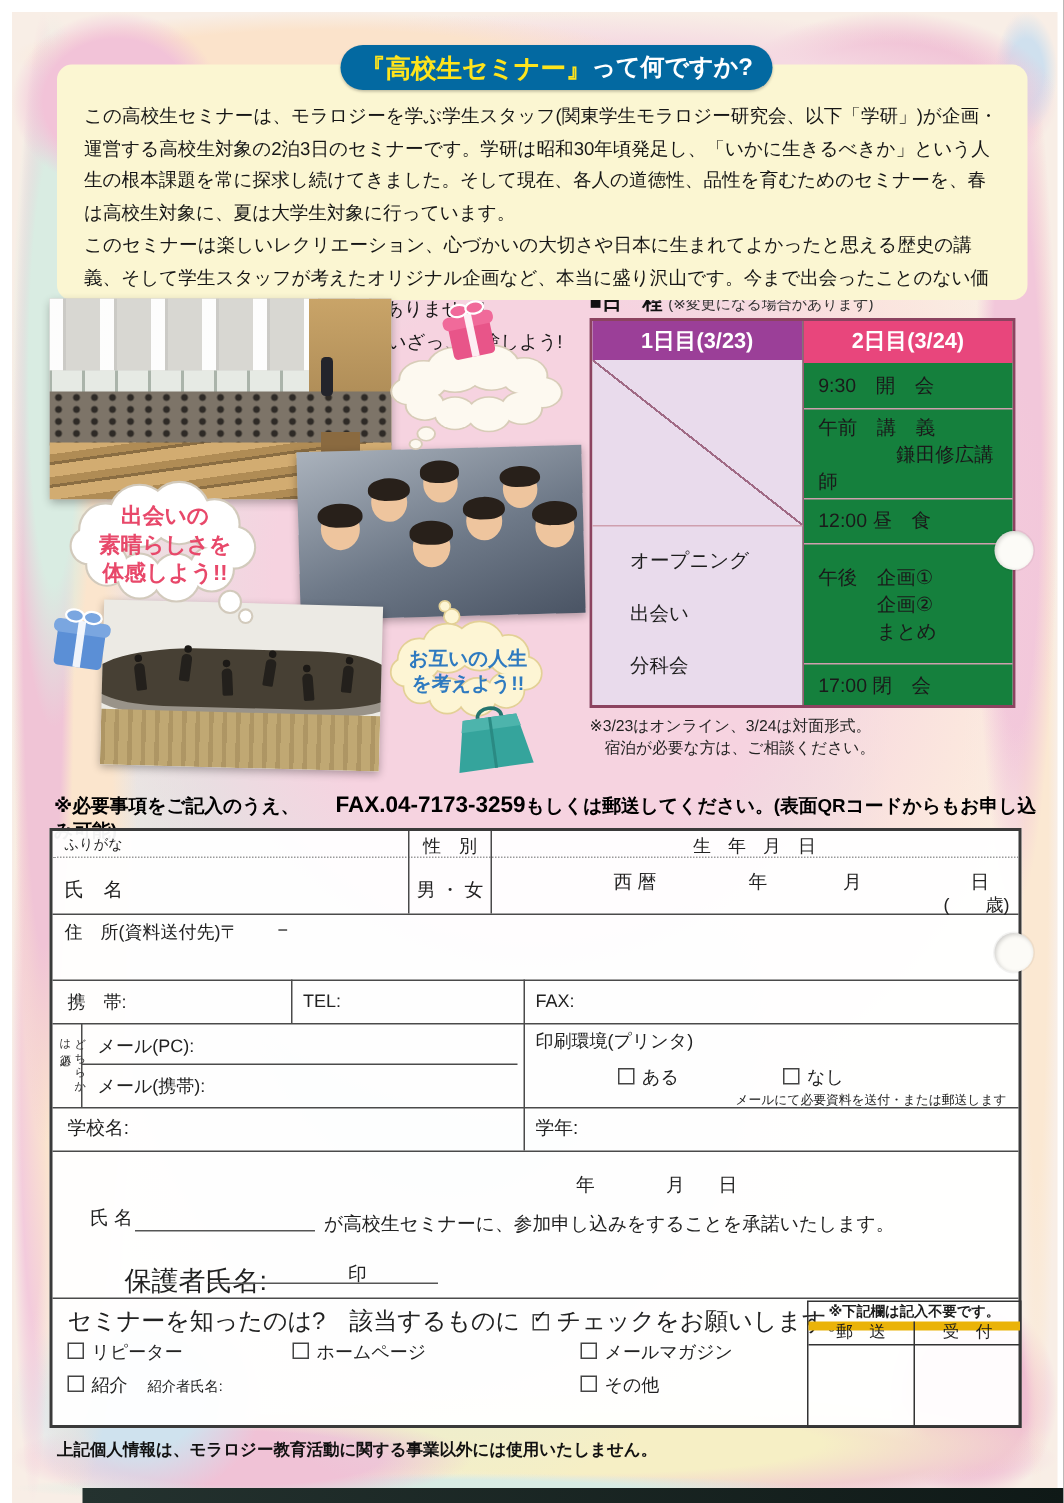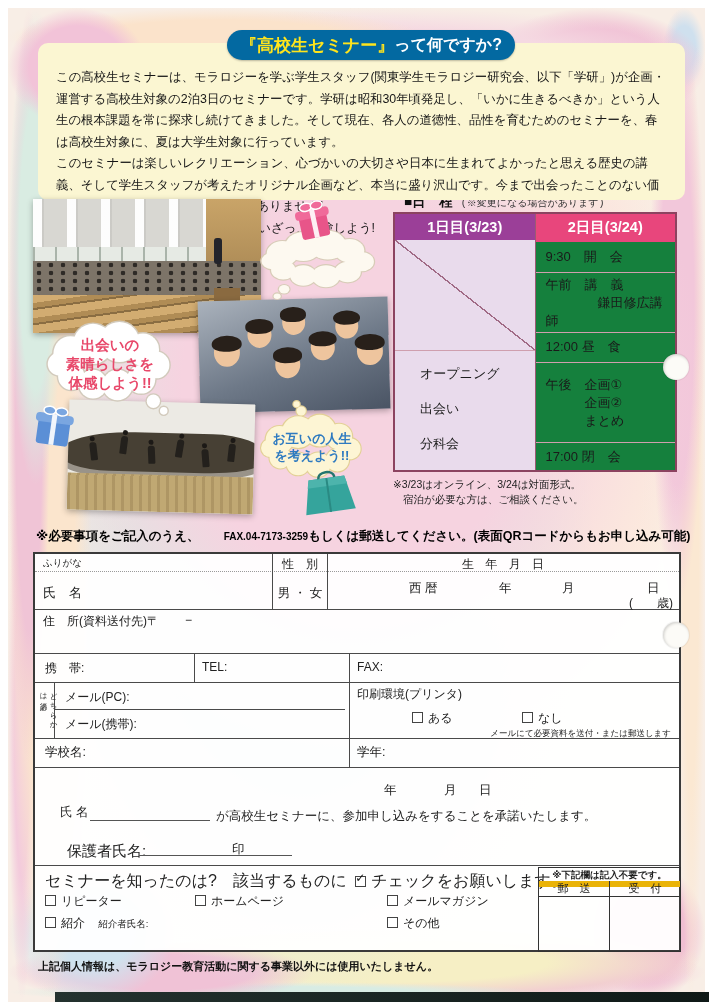--- a/index.html
+++ b/index.html
@@ -70,40 +70,40 @@
   .bubble .txt{position:absolute;left:0;right:0;top:50%;transform:translateY(-50%);
     text-align:center;font-weight:bold;white-space:pre-line;line-height:1.3;}
   #bubble1{left:258px;top:230px;width:122px;height:62px;}
   #bubble1 .txt{font-size:14.5px;}
   #bubble2{left:44px;top:321px;width:132px;height:86px;}
   #bubble2 .txt{font-size:14.5px;}
   #bubble3{left:258px;top:414px;width:108px;height:68px;}
   #bubble3 .txt{font-size:13px;}
   .gift{z-index:3;}
   
-  #sched-head{left:404px;top:193px;width:300px;font-size:13.5px;font-weight:bold;color:#111;font-family:Liberation Mono, monospace;}
+  #sched-head{left:393px;top:193px;width:300px;font-size:13.5px;font-weight:bold;color:#111;}
   #sched-head .note{font-size:10px;font-weight:normal;color:#333;}
   #sched{left:393px;top:212px;width:284px;height:260px;border:2px solid #8c4360;box-sizing:border-box;
     display:flex;background:#fff;z-index:2;}
   .s-col{width:140px;display:flex;flex-direction:column;}
   .s-col.right{border-left:1.5px solid #9a5a74;}
   .s-hdr{height:28px;display:flex;align-items:center;justify-content:center;color:#fff;
     font-weight:bold;font-size:14.5px;}
   .s-diag{height:117px;position:relative;border-bottom:1px solid #cf9fae;
     background:linear-gradient(to top right,transparent calc(50% - .7px),#a06a85 calc(50% - .7px) calc(50% + .7px),transparent calc(50% + .7px));}
   .s-items{flex:1;padding:14px 0 0 12px;font-size:13px;}
   .s-items div{margin-bottom:17px;margin-left:13px;}
   .s-row{border-bottom:1px solid #cf9fae;display:flex;align-items:center;padding-left:10px;
     font-size:13px;white-space:pre-line;box-sizing:border-box;color:#1a1a1a;}
   .s-row:last-child{border-bottom:none;}
   #sched-foot{left:393px;top:477px;width:300px;font-size:10.5px;color:#222;line-height:15px;}
   #sched-foot .l2{padding-left:10px;}
   
   #fax-line{left:36px;top:528px;width:660px;font-size:12.5px;font-weight:bold;color:#000;}
-  #fax-line .fax{font-size:10px;padding-left:24px;}
+  #fax-line .fax{font-size:15px;padding-left:24px;}
   #form{left:33px;top:552px;width:648px;height:400px;border:2px solid #3a3a3a;box-sizing:border-box;
     background:rgba(255,255,255,.95);z-index:2;font-size:12px;}
   .hl1{position:absolute;left:0;right:0;height:1px;background:#4a4a4a;}
   .vl1{position:absolute;width:1px;background:#4a4a4a;}
   .dotted{position:absolute;left:0;right:0;border-top:1px dotted #9a9a9a;}
   .fl{position:absolute;color:#222;}
   .small{font-size:9.5px;}
   .cb{display:inline-block;width:11px;height:11px;border:1.5px solid #444;background:#fff;
       vertical-align:-1px;margin-right:5px;box-sizing:border-box;}
   .cb.checked{position:relative;}
@@ -349,21 +349,21 @@
 
     <div class="fl" style="left:10px;top:190px;font-size:12.5px">学校名:</div>
     <div class="fl" style="left:322px;top:190px;font-size:12.5px">学年:</div>
 
     <div class="fl" style="left:349px;top:228px;font-size:12.5px">年</div>
     <div class="fl" style="left:409px;top:228px;font-size:12.5px">月</div>
     <div class="fl" style="left:444px;top:228px;font-size:12.5px">日</div>
     <div class="fl" style="left:25px;top:250px;font-size:12.5px">氏 名</div>
     <div class="uline" style="left:55px;top:240px;width:120px;height:26px"></div>
     <div class="fl" style="left:181px;top:254px;font-size:12.5px">が高校生セミナーに、参加申し込みをすることを承諾いたします。</div>
-    <div class="fl" style="left:32px;top:288px;font-size:15px">保護者氏名:</div>
+    <div class="fl" style="left:48px;top:288px;font-size:18px">保護者氏名:</div>
     <div class="uline" style="left:104px;top:278px;width:153px;height:23px"></div>
     <div class="fl" style="left:197px;top:287px;font-size:12.5px">印</div>
 
     <div class="fl" style="left:10px;top:317px;font-size:16px">
       <span>セミナーを知ったのは?　該当するものに</span>
       <span class="cb checked" style="margin-left:4px"></span><span>チェックをお願いします。</span>
     </div>
     <div class="fl" style="left:10px;top:339px">
       <span class="cb"></span><span>リピーター</span>
     </div>

